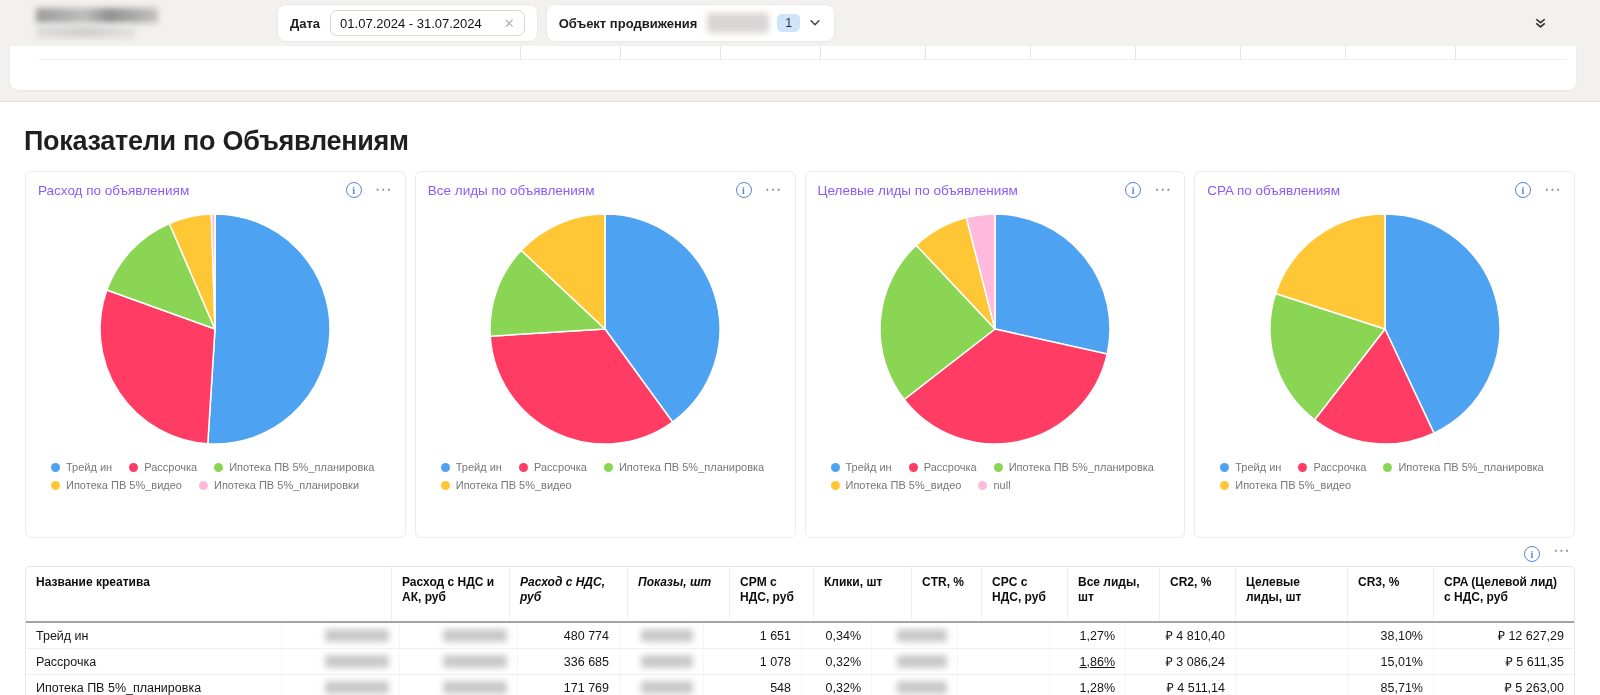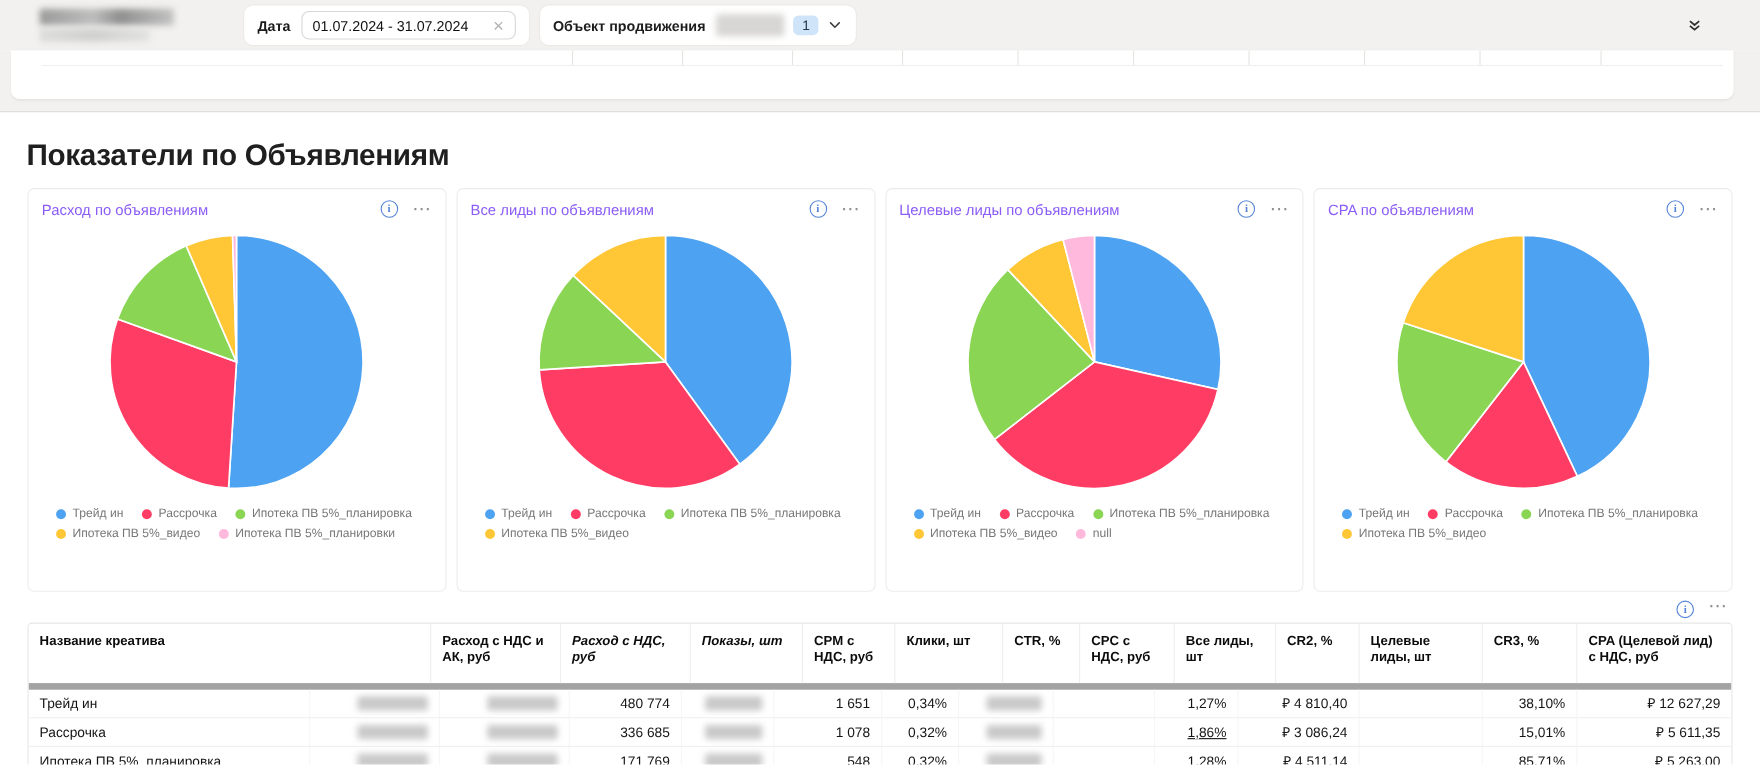--- a/index.html
+++ b/index.html
@@ -46,41 +46,41 @@
   .menu-icon { color:#8f8f8f; font-size:17px; line-height:10px; cursor:pointer; letter-spacing:1px; }
   .pie-wrap { display:flex; justify-content:center; margin-top:12px; }
   .legend { margin-top:12px; padding-left:13px; display:flex; flex-wrap:wrap; column-gap:17px; row-gap:3px; }
   .legend-item { display:flex; align-items:center; gap:6px; font-size:11px; color:#777; line-height:15px; cursor:pointer; }
   .dot { width:9px; height:9px; border-radius:50%; flex:0 0 auto; }
 
   
   .table-widget { margin:8px 25px 0; }
   .table-icons { display:flex; justify-content:flex-end; gap:13px; padding:0 4px 4px 0; }
   .dtable { border:1px solid #e7e7e5; border-radius:4px; background:#fff; overflow:hidden; }
-  .thead { display:flex; align-items:stretch; border-bottom:6px solid #a3a3a3; }
+  .thead { display:flex; align-items:stretch; border-bottom:2px solid #a3a3a3; }
   .th { font-size:12px; font-weight:700; color:#0c0c0c; padding:8px 10px; line-height:1.25;
         border-right:1px solid #eeeeec; min-height:54px; cursor:pointer; }
   .th:last-child { border-right:none; }
   .tr { display:flex; border-bottom:1px solid #efefed; height:26px; align-items:center; }
   .td { font-size:12.5px; color:#151515; padding:0 10px; height:100%; display:flex; align-items:center;
         border-right:1px solid #f6f6f4; overflow:hidden; white-space:nowrap; }
   .td:last-child { border-right:none; }
   .num { justify-content:flex-end; }
   .cell-blur { background:#c9c9c9; filter:blur(3px); border-radius:2px; height:13px; }
 </style>
 </head>
 <body>
 
 <div class="topbar">
   <div class="logo-blur">
     <div class="logo-line1"></div>
     <div class="logo-line2"></div>
   </div>
 
-  <div class="filter-card" style="margin-left:56px">
+  <div class="filter-card" style="margin-left:112px">
     <span class="filter-label">Дата</span>
     <div class="date-box">
       <span>01.07.2024 - 31.07.2024</span>
       <span class="clear-x">✕</span>
     </div>
   </div>
 
   <div class="filter-card" style="margin-left:10px">
     <span class="filter-label">Объект продвижения</span>
     <div class="obj-box">

